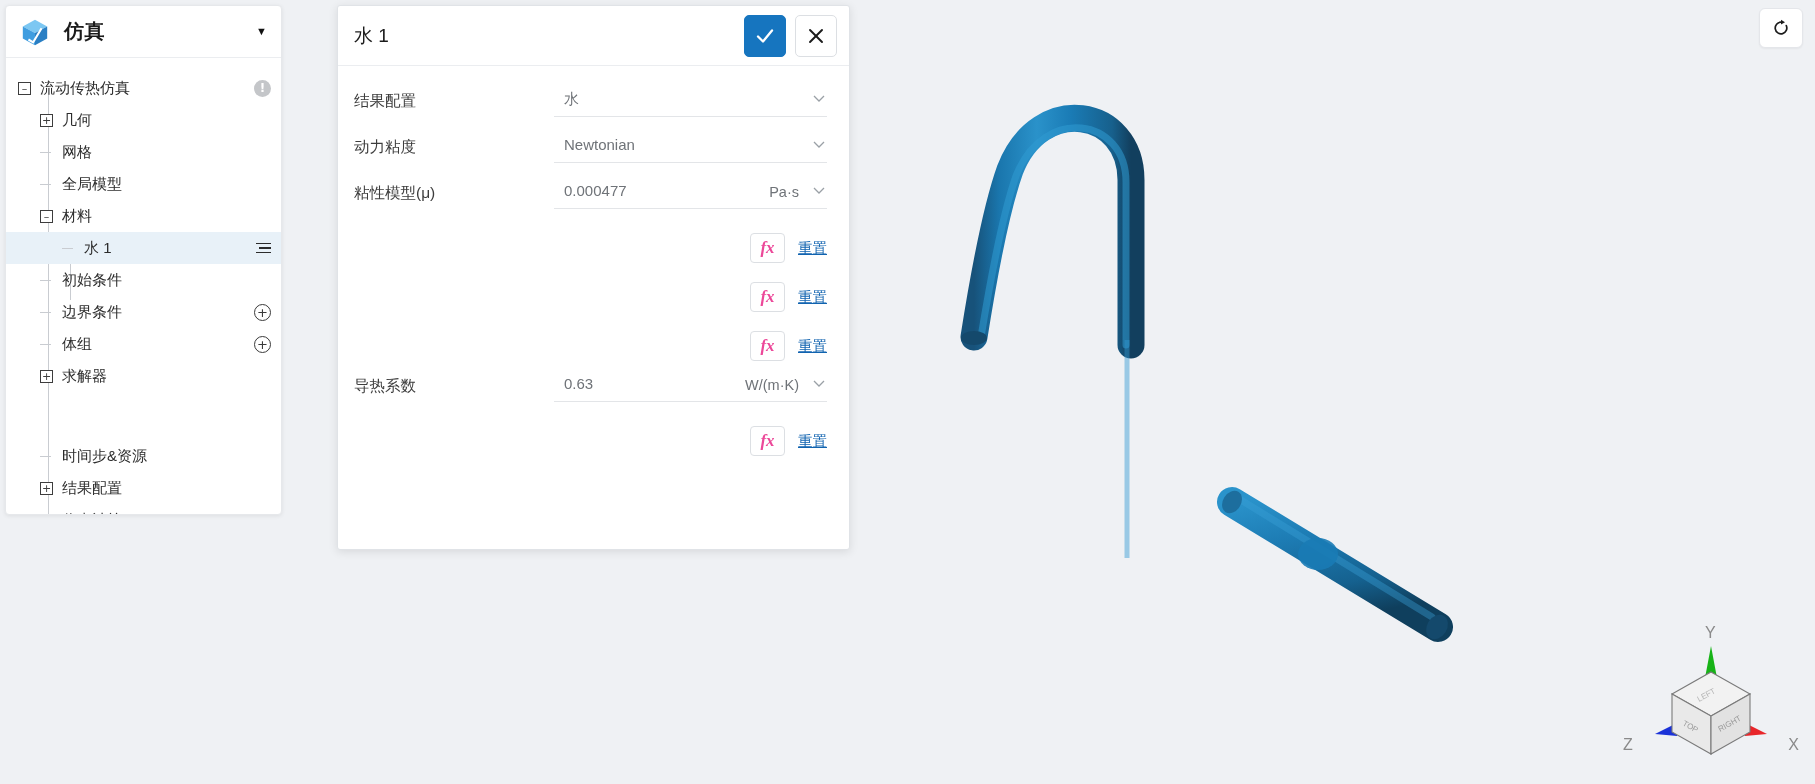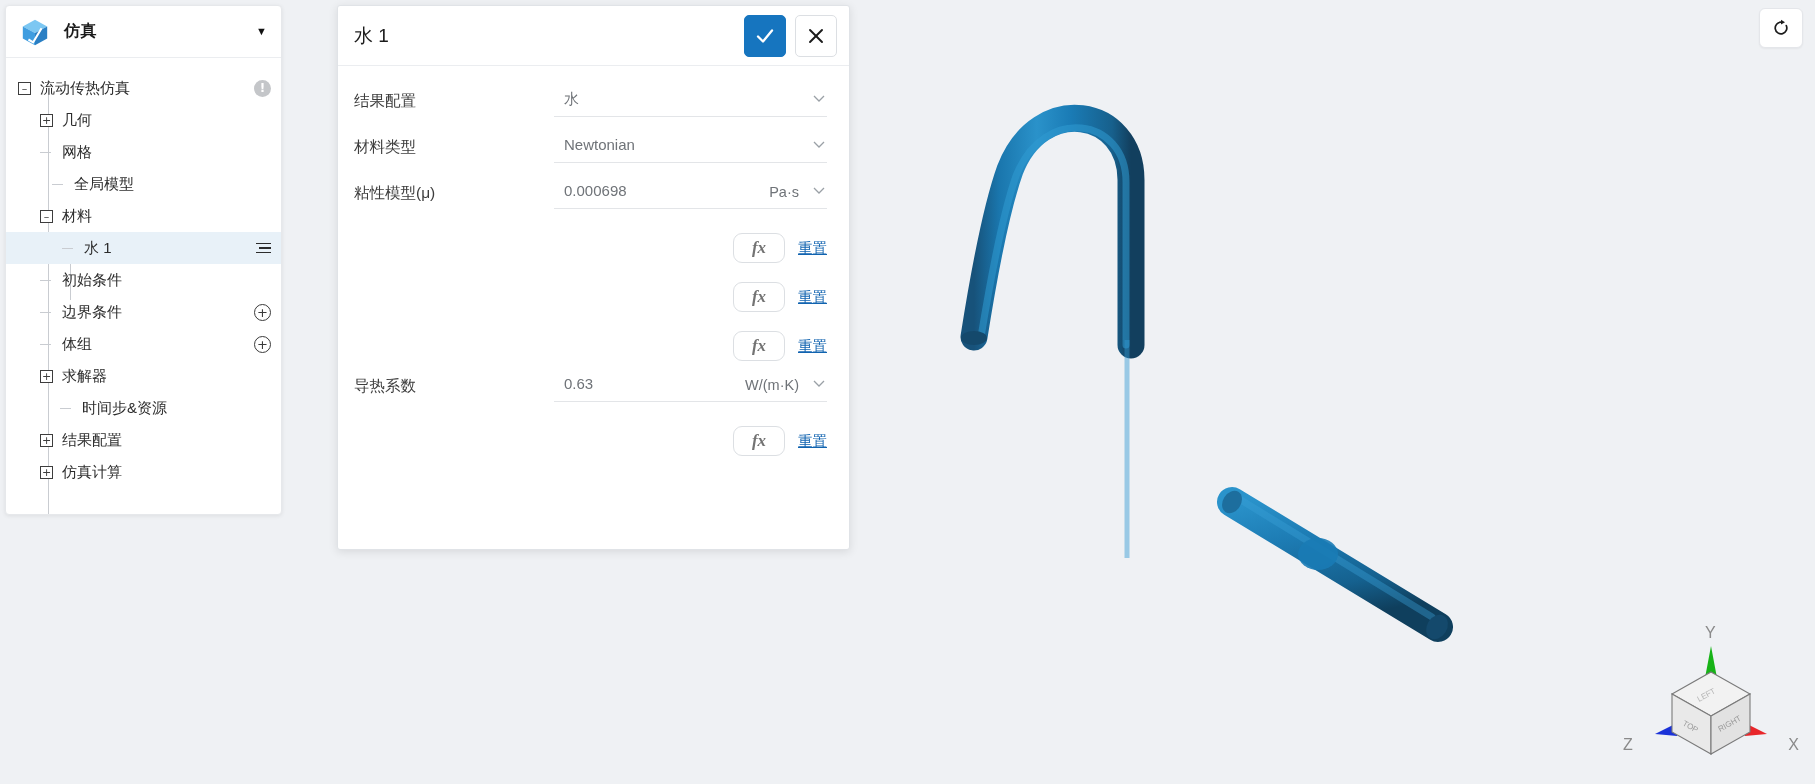--- a/index.html
+++ b/index.html
@@ -61,21 +61,21 @@
   }
   #panel-header {
     height: 52px;
     display: flex; align-items: center;
     padding: 0 14px;
     border-bottom: 1px solid #ebedf0;
     flex: 0 0 auto;
   }
   #panel-header .logo { width: 30px; height: 30px; margin-right: 14px; flex: 0 0 auto;}
   #panel-header .title {
-    font-size: 16px; font-weight: bold; color: #1b1b1b;
+    font-size: 20px; font-weight: bold; color: #1b1b1b;
     letter-spacing: .5px;
   }
   #panel-header .caret {
     margin-left: auto; color: #111;
     font-size: 11px; line-height: 1; cursor: pointer;
   }
 
   
   #tree {
     flex: 1 1 auto;
@@ -203,26 +203,26 @@
   }
   .field-unit.u-wide { width: 108px; text-align: center; }
   .field-unit.u-sel  { width: 34px; }
   .chev { display: inline-block; }
   .fx-row {
     display: flex; justify-content: flex-end; align-items: center;
     gap: 13px;
     padding: 9px 0 10px 0;
   }
   .fx-btn {
-    width: 52px; height: 30px;
-    border: 1px solid #dcdfe3; border-radius: 9px;
+    width: 35px; height: 30px;
+    border: 1px solid #dcdfe3; border-radius: 4px;
     background: #fff;
     display: flex; align-items: center; justify-content: center;
     font-family: "Liberation Serif", serif;
-    font-style: italic; font-weight: bold; font-size: 17px; color: #737373;
+    font-style: italic; font-weight: bold; font-size: 17px; color: #ec4899;
     cursor: pointer;
   }
   .reset-link {
     font-size: 14.5px; color: #1163b0;
     text-decoration: underline;
     cursor: pointer;
   }
 </style>
 </head>
 <body>
@@ -344,21 +344,21 @@
             </span>
           </div>
           <div class="tree-row" style="padding-left: 34px;">
             <span class="tw">+</span>
             <span class="tree-label">几何</span>
           </div>
           <div class="tree-row" style="padding-left: 34px;">
             <span class="elbow"></span>
             <span class="tree-label">网格</span>
           </div>
-          <div class="tree-row" style="padding-left: 46px;">
+          <div class="tree-row" style="padding-left: 34px;">
             <span class="elbow"></span>
             <span class="tree-label">全局模型</span>
           </div>
           <div class="tree-row" style="padding-left: 34px;">
             <span class="tw">–</span>
             <span class="tree-label">材料</span>
           </div>
           <div class="tree-row selected" style="padding-left: 56px;">
             <span class="elbow"></span>
             <span class="tree-label">水 1</span>
@@ -385,21 +385,21 @@
             <span class="elbow"></span>
             <span class="tree-label">体组</span>
             <span class="tree-suffix">
               <span class="plus-icon">+</span>
             </span>
           </div>
           <div class="tree-row" style="padding-left: 34px;">
             <span class="tw">+</span>
             <span class="tree-label">求解器</span>
           </div>
-          <div class="tree-row" style="padding-left: 54px;">
+          <div class="tree-row" style="padding-left: 34px; margin-top: 48px;">
             <span class="elbow"></span>
             <span class="tree-label">时间步&amp;资源</span>
           </div>
           <div class="tree-row" style="padding-left: 34px;">
             <span class="tw">+</span>
             <span class="tree-label">结果配置</span>
           </div>
           <div class="tree-row" style="padding-left: 34px;">
             <span class="tw">+</span>
             <span class="tree-label">仿真计算</span>
@@ -432,35 +432,35 @@
             <div class="field-value">水</div>
             <div class="field-unit u-sel">
               <span></span>
               <span class="chev"><svg width="16" height="16" viewBox="0 0 16 16">
                   <polyline points="3,6 8,11 13,6" fill="none" stroke="#9aa0a6" stroke-width="1.3"></polyline>
                 </svg></span>
             </div>
           </div>
         </div>
         <div class="form-row">
-          <div class="form-label">材料类型</div>
+          <div class="form-label">动力粘度</div>
           <div class="field-wrap">
             <div class="field-value">Newtonian</div>
             <div class="field-unit u-sel">
               <span></span>
               <span class="chev"><svg width="16" height="16" viewBox="0 0 16 16">
                   <polyline points="3,6 8,11 13,6" fill="none" stroke="#9aa0a6" stroke-width="1.3"></polyline>
                 </svg></span>
             </div>
           </div>
         </div>
         <div class="form-row">
           <div class="form-label">粘性模型(μ)</div>
           <div class="field-wrap">
-            <div class="field-value">0.000698</div>
+            <div class="field-value">0.000477</div>
             <div class="field-unit u-wide">
               <span>Pa·s</span>
               <span class="chev"><svg width="16" height="16" viewBox="0 0 16 16">
                   <polyline points="3,6 8,11 13,6" fill="none" stroke="#9aa0a6" stroke-width="1.3"></polyline>
                 </svg></span>
             </div>
           </div>
         </div>
         <div class="fx-row">
           <div class="fx-btn">fx</div>

